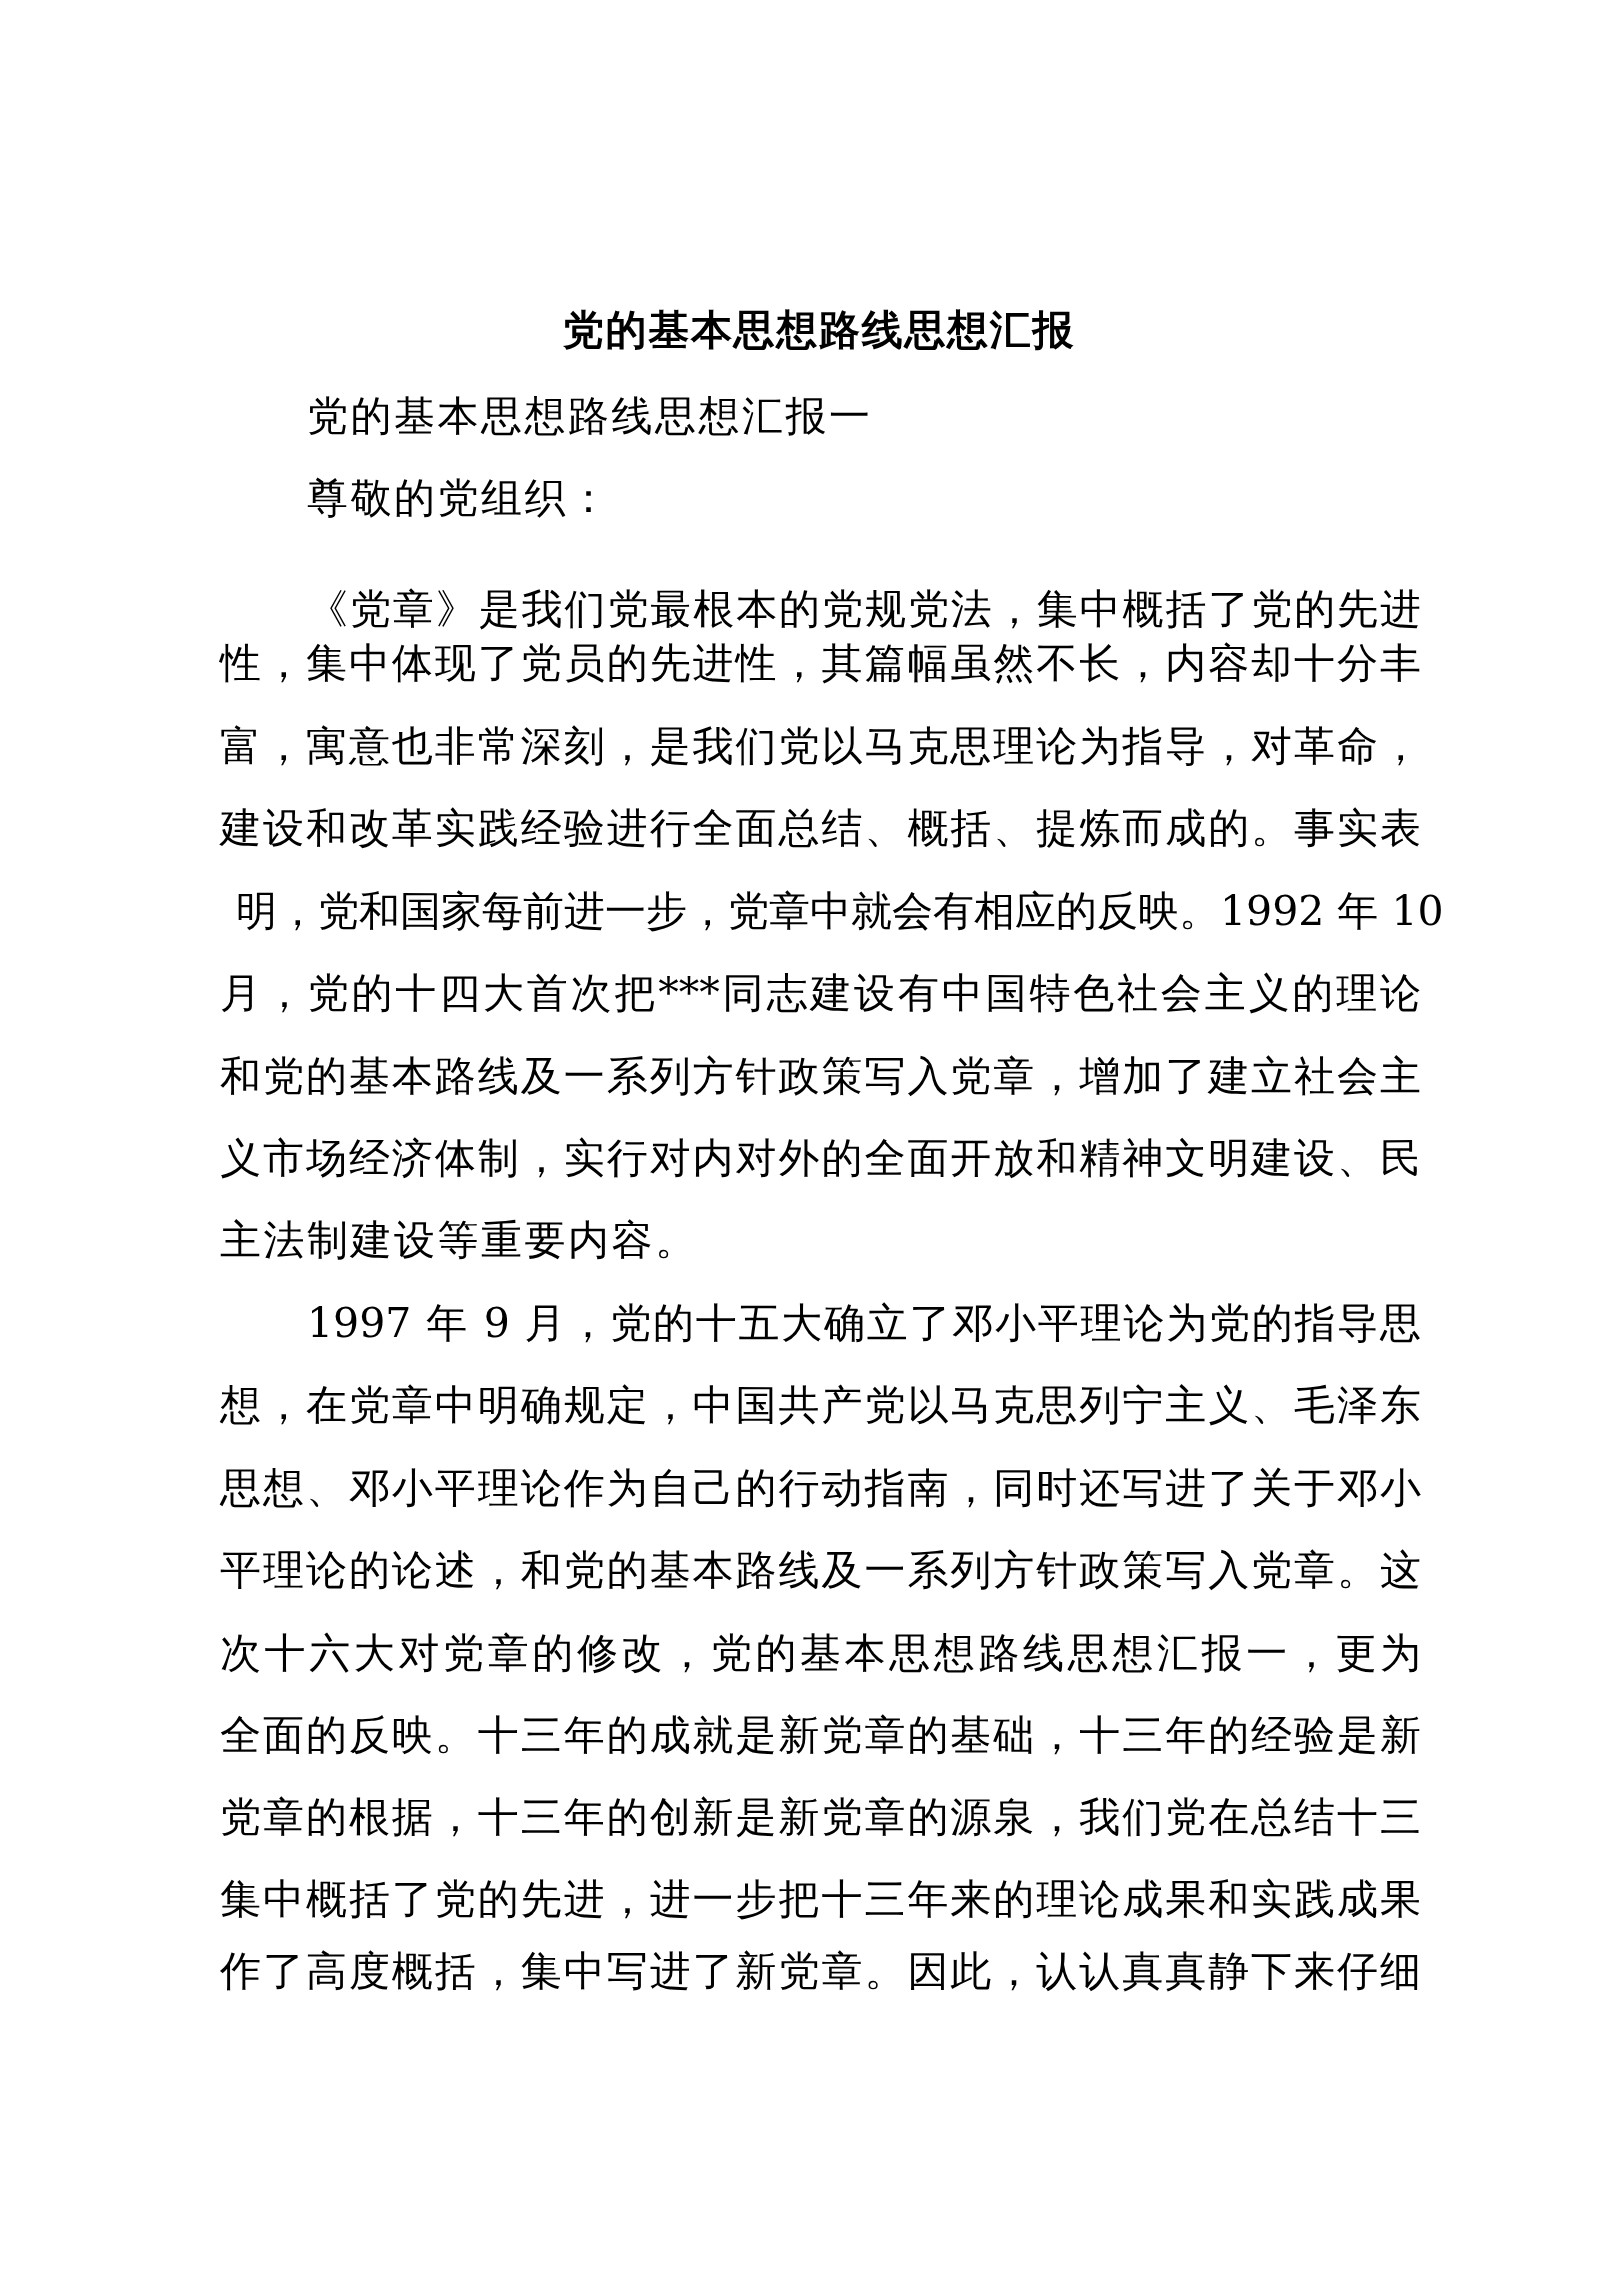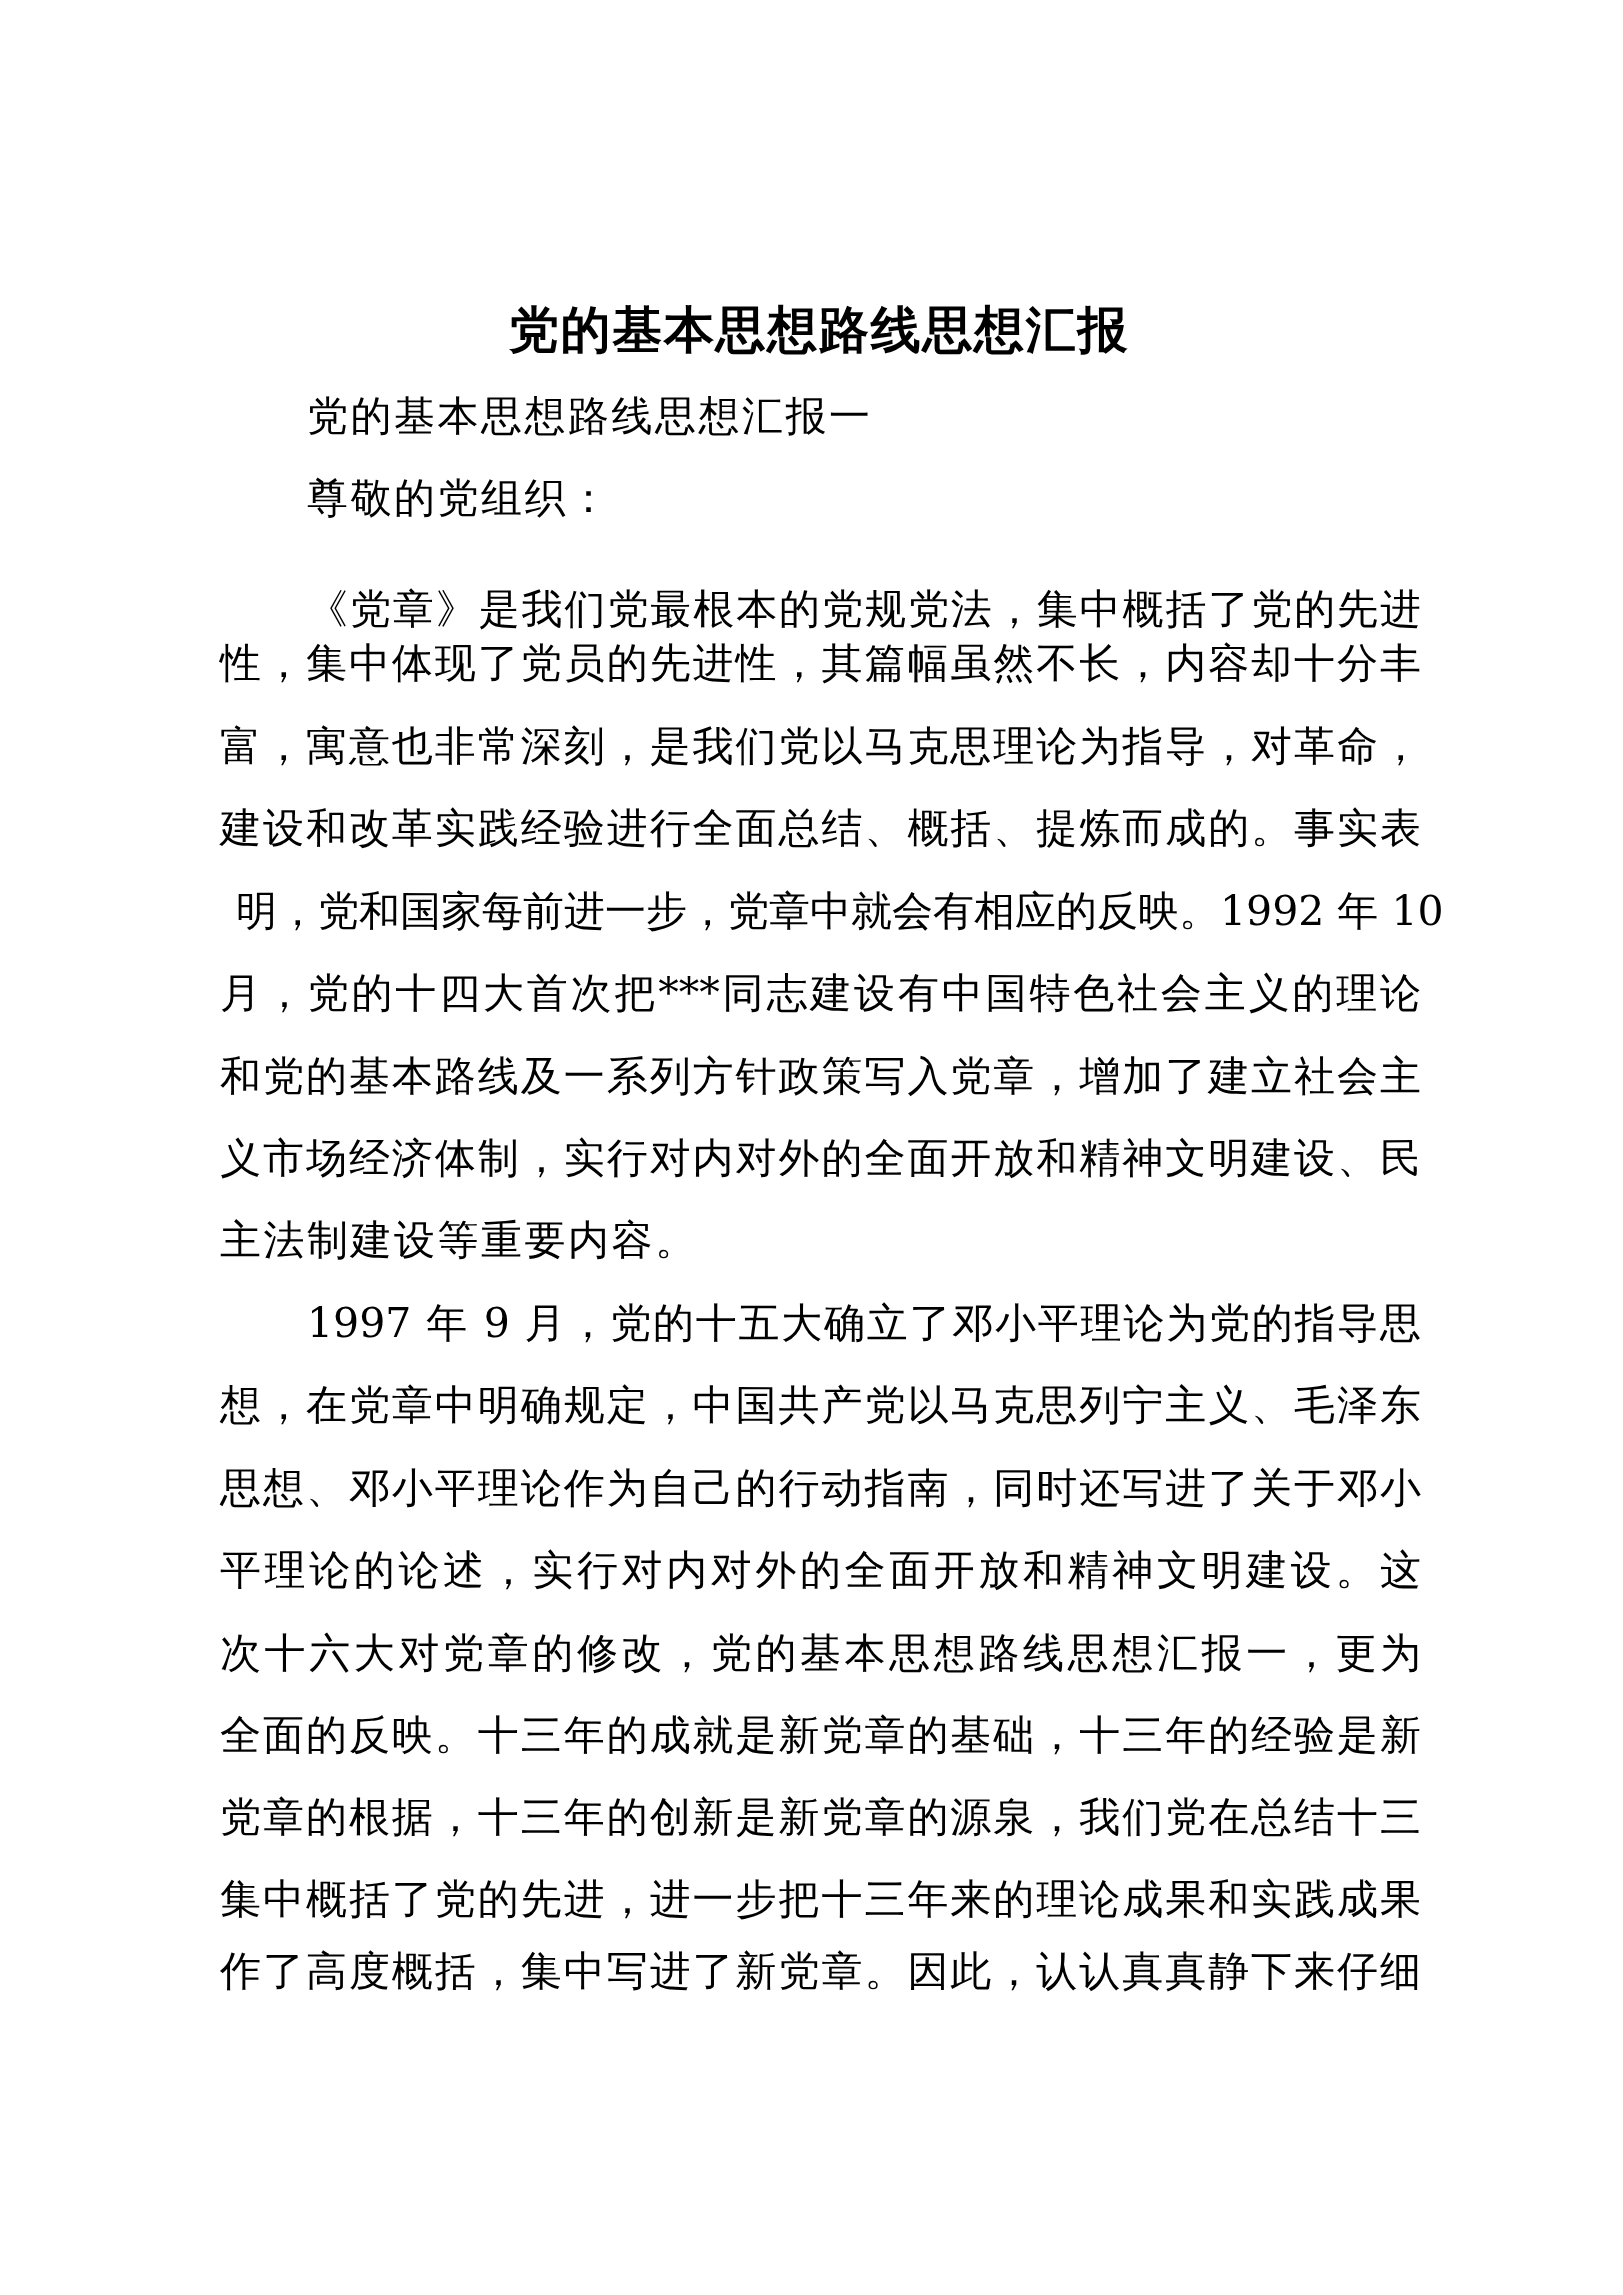--- a/index.html
+++ b/index.html
@@ -23,21 +23,21 @@
       background: #ffffff;
     }
     .title {
       position: absolute;
       left: 0;
       width: 1623px;
       top: 296px;
       height: 68px;
       line-height: 68px;
       text-align: center;
-      font-size: 50px;
+      font-size: 41px;
       font-weight: bold;
       letter-spacing: 1.7px;
       padding-left: 15px;
       box-sizing: border-box;
       white-space: nowrap;
     }
     .line {
       position: absolute;
       left: 220px;
       width: 1201px;
@@ -91,21 +91,21 @@
     <div class="line" style="top:968px;">月，党的十四大首次把***同志建设有中国特色社会主义的理论</div>
     <div class="line" style="top:1051px;">和党的基本路线及一系列方针政策写入党章，增加了建立社会主</div>
     <div class="line" style="top:1133px;">义市场经济体制，实行对内对外的全面开放和精神文明建设、民</div>
     <div class="line last" style="top:1215px;">主法制建设等重要内容。</div>
   </div>
 
   <div>
     <div class="line indent" style="top:1298px;">1997 年 9 月，党的十五大确立了邓小平理论为党的指导思</div>
     <div class="line" style="top:1380px;">想，在党章中明确规定，中国共产党以马克思列宁主义、毛泽东</div>
     <div class="line" style="top:1463px;">思想、邓小平理论作为自己的行动指南，同时还写进了关于邓小</div>
-    <div class="line" style="top:1545px;">平理论的论述，实行对内对外的全面开放和精神文明建设。这</div>
+    <div class="line" style="top:1545px;">平理论的论述，和党的基本路线及一系列方针政策写入党章。这</div>
     <div class="line" style="top:1628px;">次十六大对党章的修改，党的基本思想路线思想汇报一，更为</div>
     <div class="line" style="top:1710px;">全面的反映。十三年的成就是新党章的基础，十三年的经验是新</div>
     <div class="line" style="top:1792px;">党章的根据，十三年的创新是新党章的源泉，我们党在总结十三</div>
     <div class="line" style="top:1874px;">集中概括了党的先进，进一步把十三年来的理论成果和实践成果</div>
     <div class="line" style="top:1946px;">作了高度概括，集中写进了新党章。因此，认认真真静下来仔细</div>
   </div>
 
 
 </div>
 

